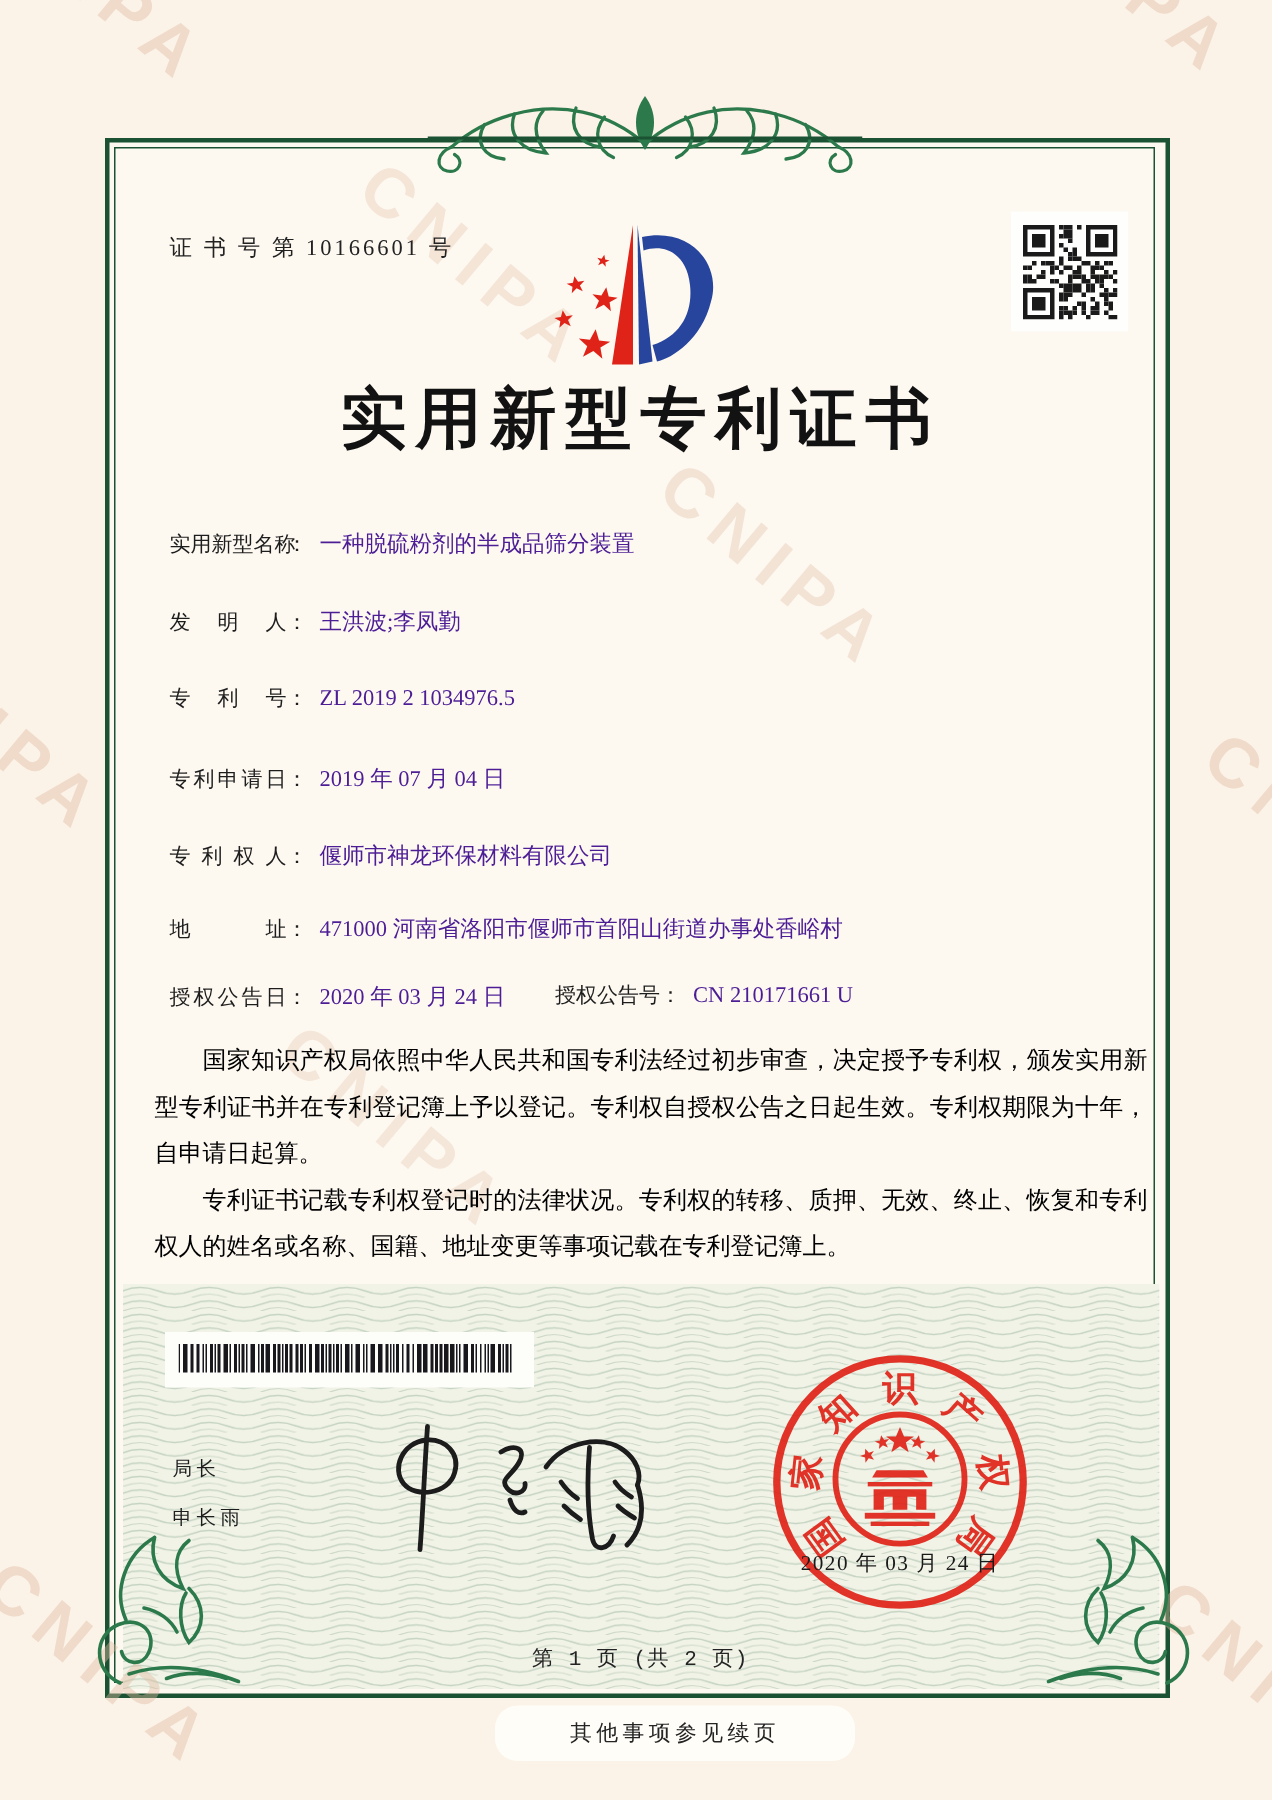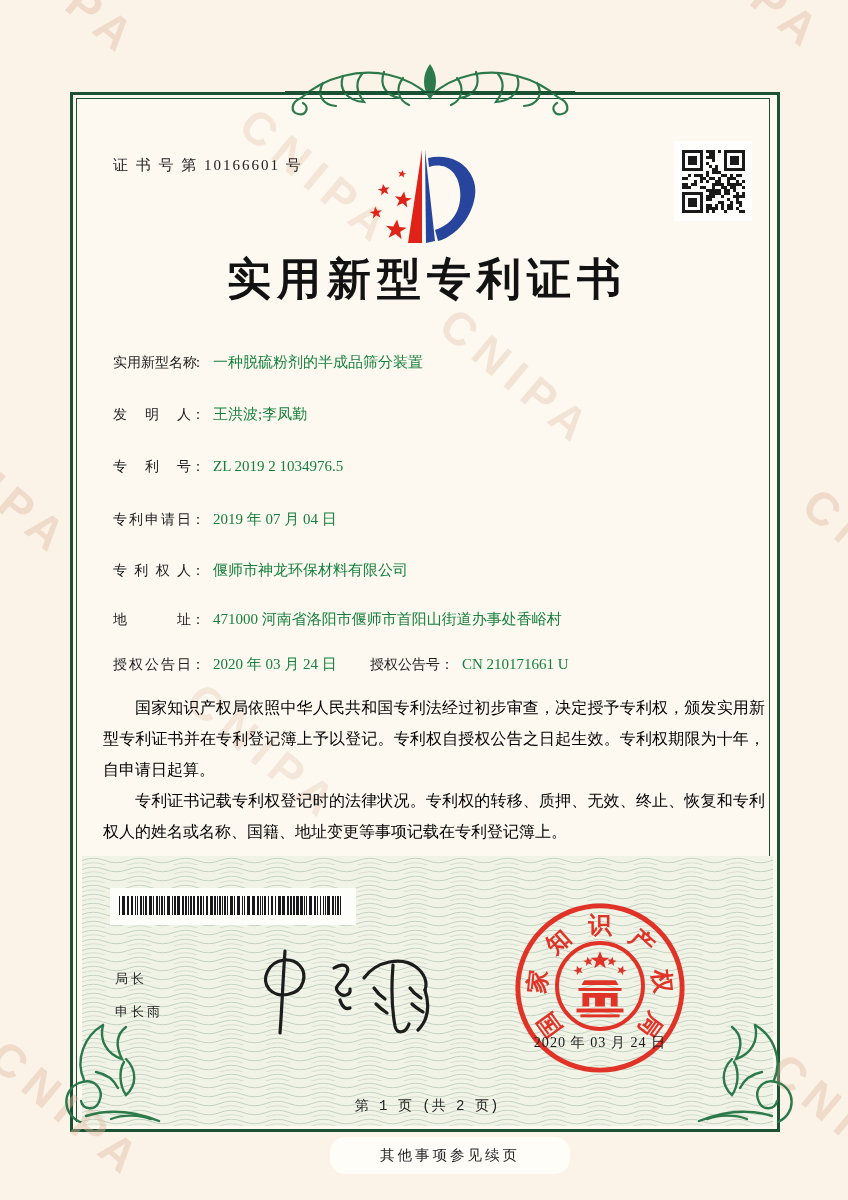--- a/index.html
+++ b/index.html
@@ -32,21 +32,21 @@
   .title{
     left:82px;top:250px;width:690px;text-align:center;
     font-size:44px;font-weight:700;letter-spacing:6px;color:#121212;z-index:5;
   }
   .row{position:absolute;left:113px;height:22px;white-space:nowrap;z-index:5;}
   .row .lbl{
     display:inline-block;width:78px;font-size:14px;
     text-align:justify;text-align-last:justify;vertical-align:baseline;color:#1d1d1d;
   }
   .row .colon{font-size:14px;}
-  .row .val{font-size:15px;margin-left:8px;color:#15803d;}
+  .row .val{font-size:15px;margin-left:8px;color:#4c1d95;}
   .pair2{position:absolute;left:257px;top:0;}
   .body-text{
     left:103px;top:692px;width:662px;z-index:5;
     font-size:16px;line-height:31px;text-align:justify;color:#000000;
   }
   .body-text p{margin:0;text-indent:2em;}
   .waves{left:82px;top:856px;z-index:1;}
   .barcode-strip{left:110px;top:888px;width:246px;height:37px;background:#fdfdfa;z-index:4;}
   .signer{left:115px;font-size:13px;letter-spacing:3px;z-index:6;}
   .footer{

